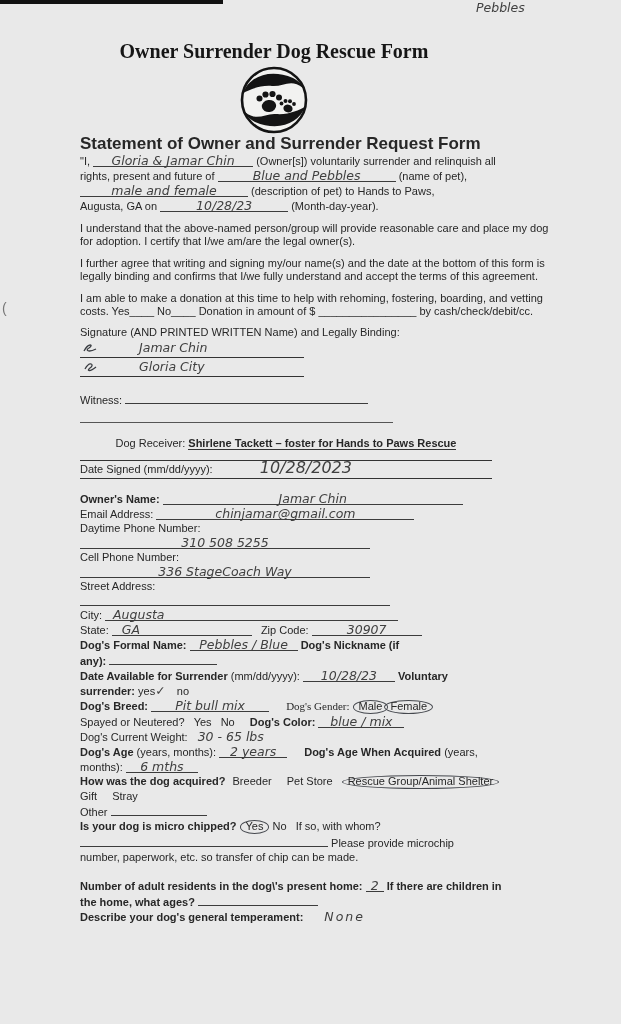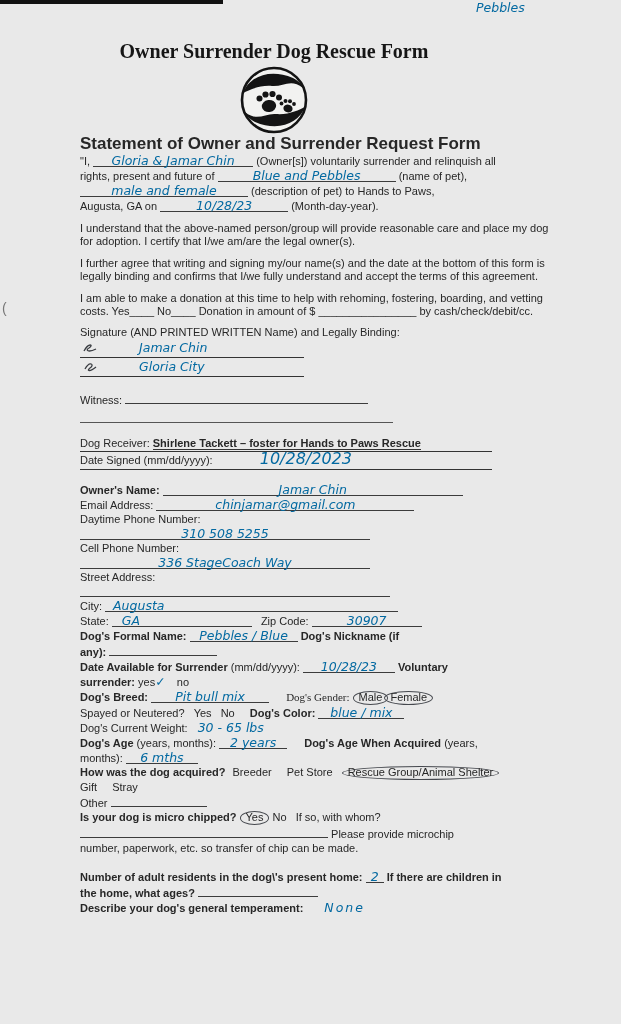--- a/index.html
+++ b/index.html
@@ -15,30 +15,30 @@
   .title{position:absolute;top:40px;left:78px;width:392px;margin:0;text-align:center;
     font-family:"Liberation Serif",serif;font-size:20px;font-weight:bold;color:#161616;}
   .logo{position:absolute;top:65px;left:239px;width:70px;height:70px;}
   .content{position:absolute;top:137px;left:80px;width:472px;font-size:11px;line-height:13px;color:#272727;}
   .sec-head{font-weight:bold;font-size:17px;margin-bottom:4px;}
   .b{font-weight:bold;}
   .row{margin:0 0 1px 0;}
   .stmt-line{margin-bottom:1px;}
   p.para{margin:9px 0 0 0;}
   .fill{display:inline-block;border-bottom:1px solid #3c3c3c;text-align:center;vertical-align:baseline;height:12px;}
-  .hw{font-family:"DejaVu Sans",sans-serif;font-style:italic;color:#0369a1;font-size:12.5px;white-space:nowrap;}
+  .hw{font-family:"DejaVu Sans",sans-serif;font-style:italic;color:#404040;font-size:12.5px;white-space:nowrap;}
   .hw-big{font-size:16px;}
   .oval{display:inline-block;border:1.5px solid #45484e;border-radius:50%;padding:0 5px 1px 5px;line-height:11px;}
   .sig-line{width:222px;border-bottom:1.3px solid #333;margin-top:2px;padding-left:2px;height:16px;}
   .sig-name{margin-left:38px;}
   .witness-row{margin-top:15px;}
   .uline{display:inline-block;border-bottom:1px solid #3c3c3c;height:11px;}
   .full-line{border-bottom:1.2px solid #555;height:12px;width:313px;margin-top:3px;}
   .recv-block{margin-top:14px;}
-  .recv-row{border-bottom:1.4px solid #333;padding-bottom:1px;width:412px;}
+  .recv-row{border-bottom:1.4px solid #333;padding-bottom:10px;width:412px;text-align:center;}
   .recv-name{border-bottom:1px solid #333;font-weight:bold;}
   .date-row{border-bottom:1.4px solid #333;width:412px;height:17px;}
   .owner-block{margin-top:13px;}
   .dog-block{margin-top:1px;}
   .home-block{margin-top:15px;}
 </style>
 </head>
 <body>
 
 <div class="page">

